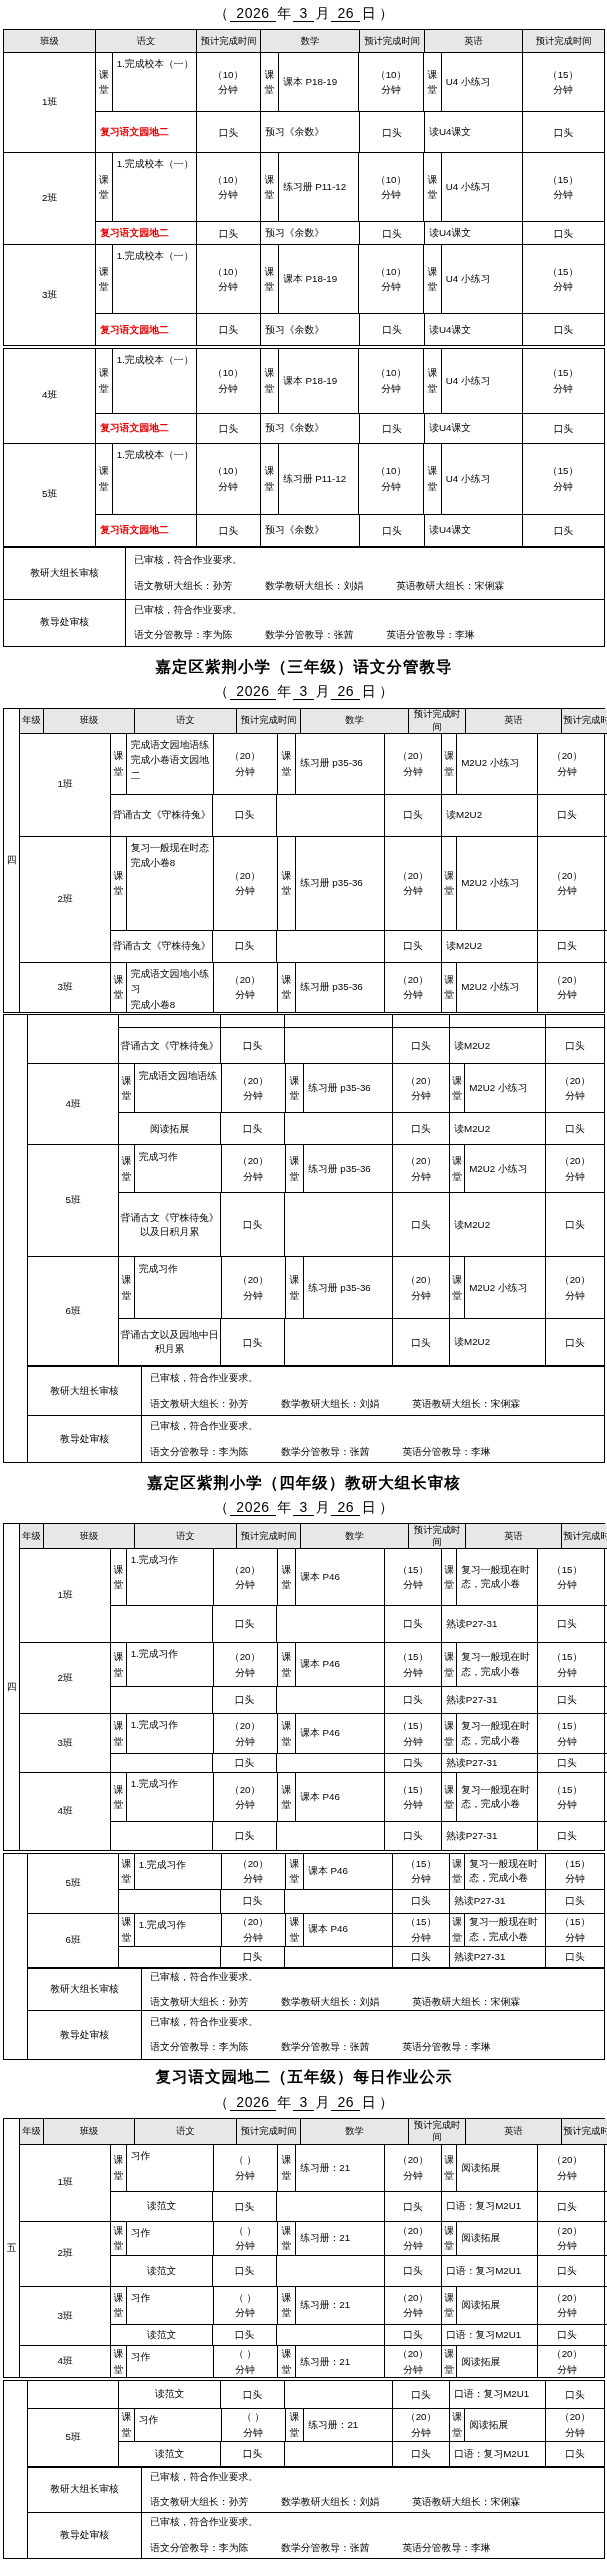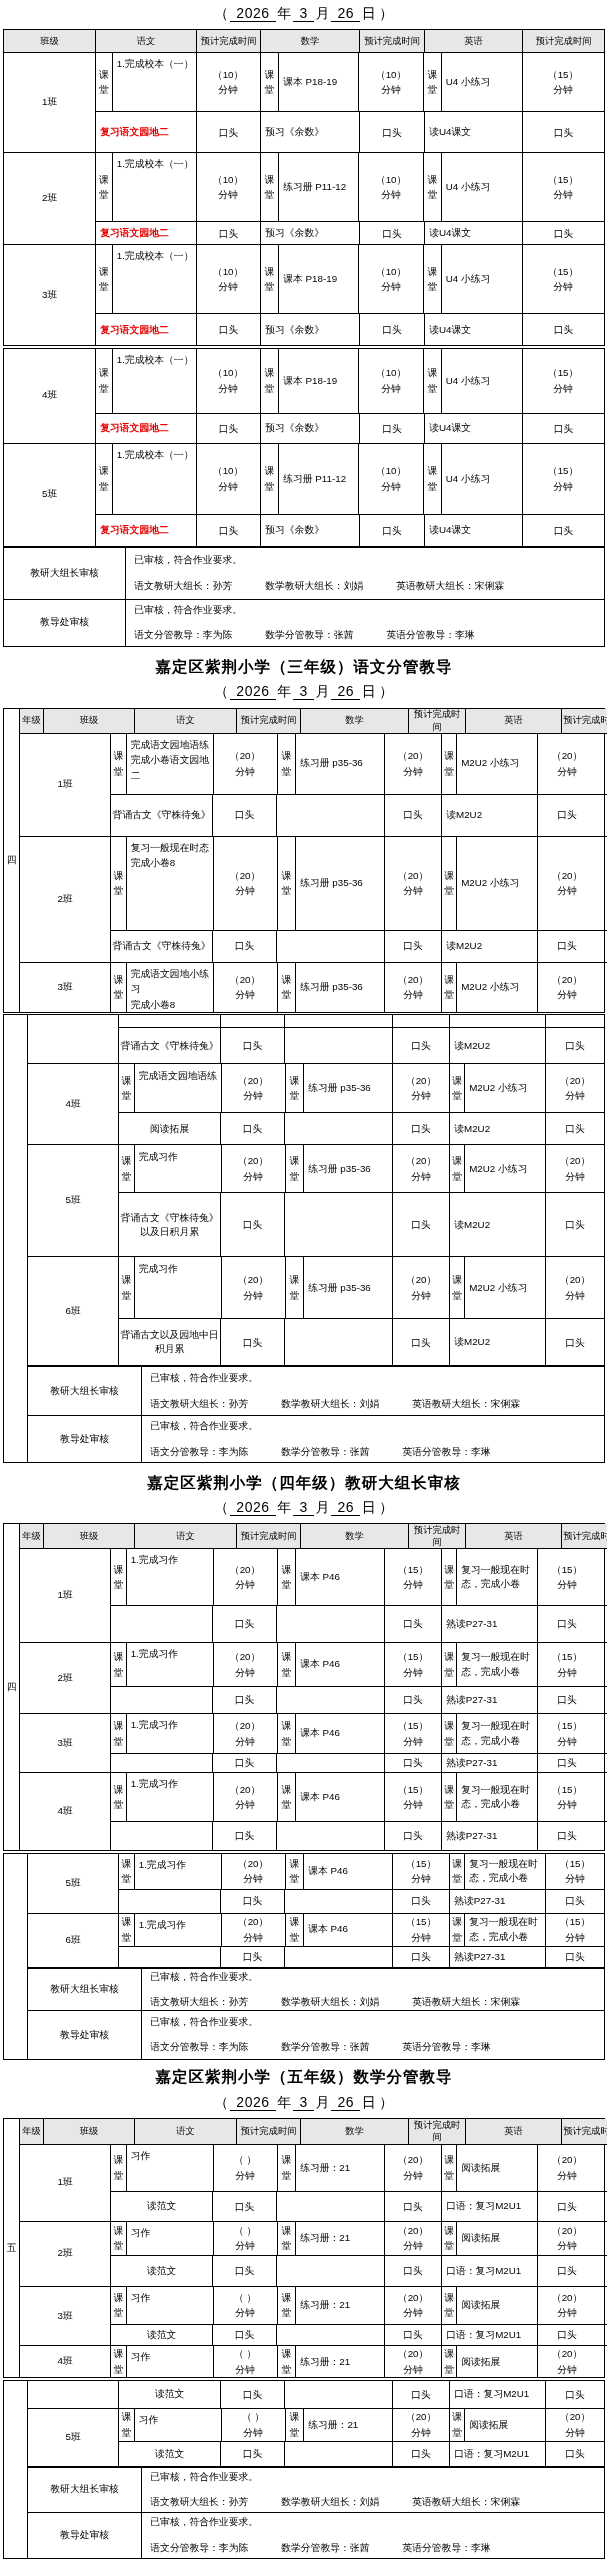--- a/index.html
+++ b/index.html
@@ -863,21 +863,21 @@
                   <span>数学分管教导：张茜</span>
                   <span>英语分管教导：李琳</span>
                 </div>
               </div>
             </div>
           </div>
         </div>
       </div>
     </div>
     <div class="section" style="margin-top: 7.2px;">
-      <div class="sec-title">嘉定区紫荆小学（五年级）数学分管教导</div>
+      <div class="sec-title">复习语文园地二（五年级）每日作业公示</div>
       <div class="sec-date"><span class="dlbl">（</span><span class="du">2026</span><span class="dlbl">年</span><span class="du">3</span><span class="dlbl">月</span><span class="du">26</span><span class="dlbl">日</span><span class="dlbl">）</span></div>
       <div class="tbl">
         <div class="seg">
           <div class="grade-cell" style="width: 24px;">五</div>
           <div class="blocks">
             <div class="header-row" style="height: 26px;">
               <div class="h-cell" style="width: 24px;">年级</div>
               <div class="h-cell" style="width: 91px;">班级</div>
               <div class="h-cell" style="width: 102px;">语文</div>
               <div class="h-cell" style="width: 64px;">预计完成时间</div>

